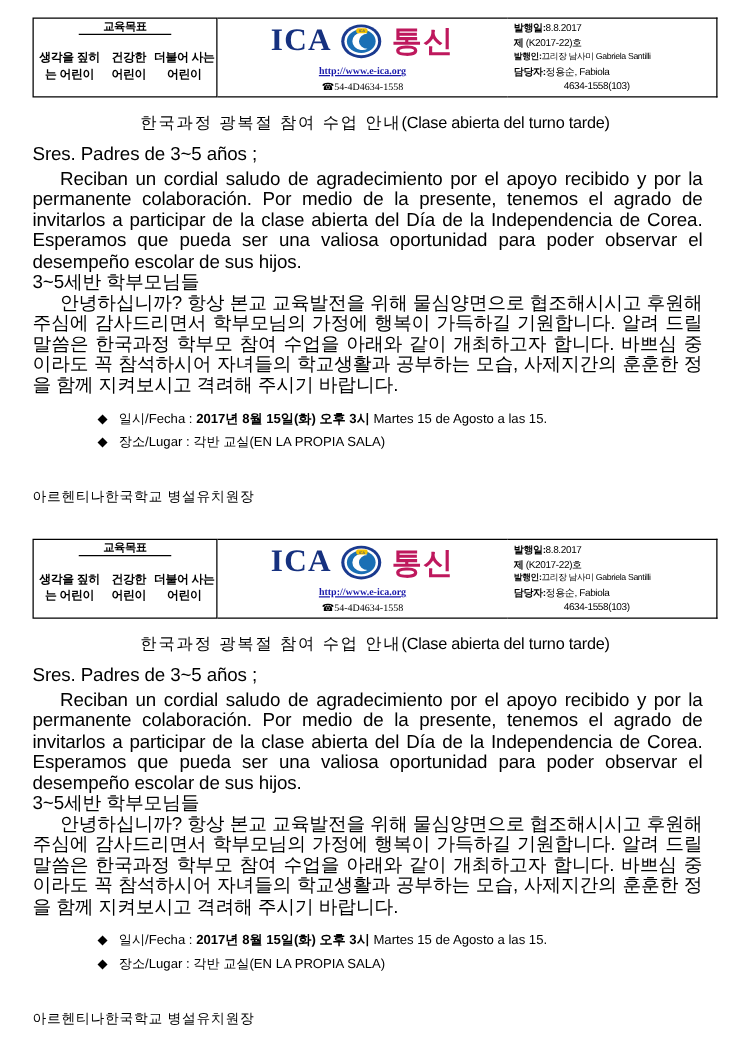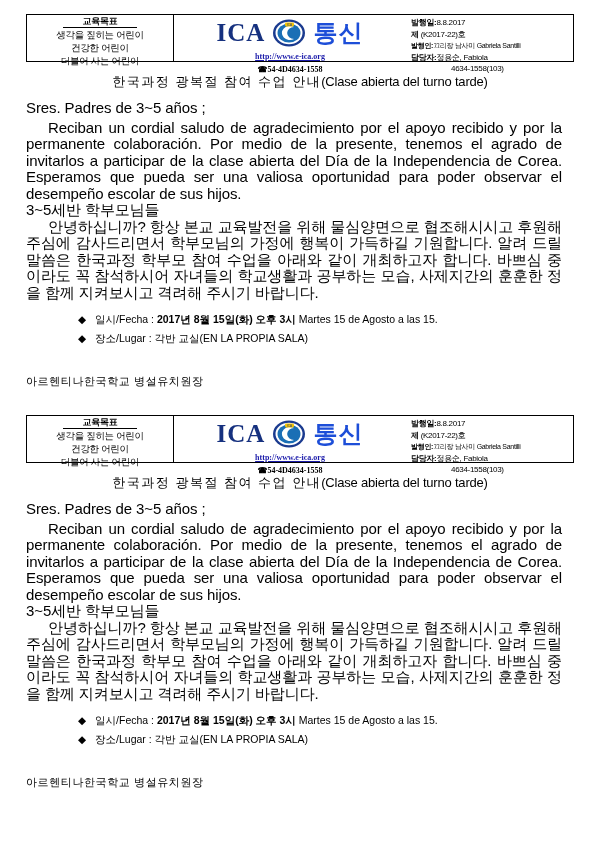--- a/index.html
+++ b/index.html
@@ -26,21 +26,21 @@
     margin: 0 auto;
   }
   .notice + .notice {
     margin-top: 26px;
   }
 
   
   .letterhead {
     display: flex;
     align-items: stretch;
-    height: 48px;
+    height: 64px;
   }
   .lh-left {
     width: 148px;
     border: 1px solid #000;
     box-sizing: border-box;
     display: flex;
     flex-direction: column;
     align-items: center;
   }
   .lh-left-title {
@@ -49,27 +49,27 @@
     text-align: center;
     font-size: 9px;
     font-weight: bold;
     line-height: 12px;
     letter-spacing: -0.3px;
     box-sizing: border-box;
   }
   .lh-left-body {
     flex: 1;
     display: flex;
-    flex-direction: column;
     justify-content: center;
     align-items: center;
     font-size: 9.5px;
     line-height: 13px;
     letter-spacing: -0.3px;
     text-align: center;
+    font-weight: bold;
   }
   .lh-center {
     width: 232px;
     border-top: 1px solid #000;
     border-bottom: 1px solid #000;
     box-sizing: border-box;
     display: flex;
     flex-direction: column;
     align-items: center;
     justify-content: flex-start;
@@ -92,41 +92,41 @@
   .logo {
     width: 34px;
     height: 30px;
     position: relative;
   }
   .logo svg { display: block; }
   .tongsin {
     font-size: 24px;
     font-weight: bold;
     letter-spacing: 1px;
-    color: #1d4ed8;
+    color: #be185d;
   }
   .lh-center-sub {
     margin-top: 3px;
     font-size: 7.5px;
     display: flex;
     align-items: center;
     gap: 4px;
     white-space: nowrap;
     flex-direction: column;
   }
   .lh-center-sub .url {
     color: #1a1aaa;
     text-decoration: underline;
     font-family: "Liberation Serif", serif;
     font-weight: bold;
     font-size: 8px;
   }
   .lh-center-sub .tel {
     font-family: "Liberation Serif", serif;
-    font-weight: bold;
+    font-weight: normal;
     font-size: 8px;
   }
   .lh-right {
     flex: 1;
     border: 1px solid #000;
     border-left: none;
     box-sizing: border-box;
     padding: 2px 20px 2px 5px;
     font-size: 8px;
     line-height: 11.5px;

